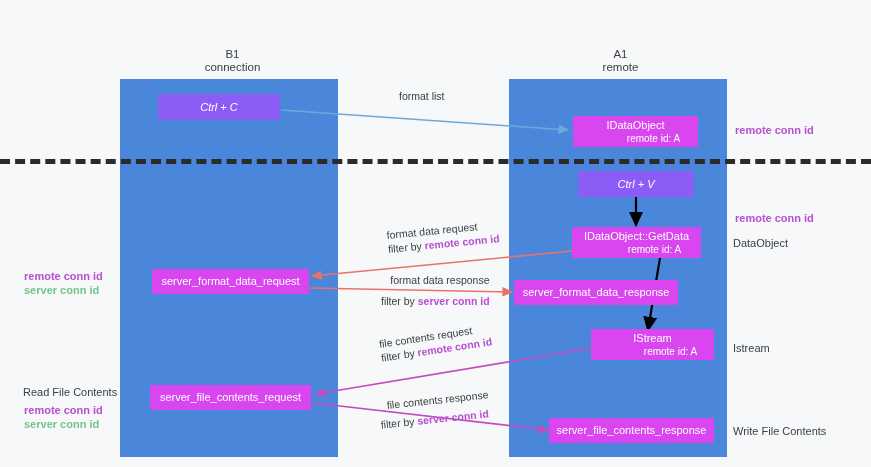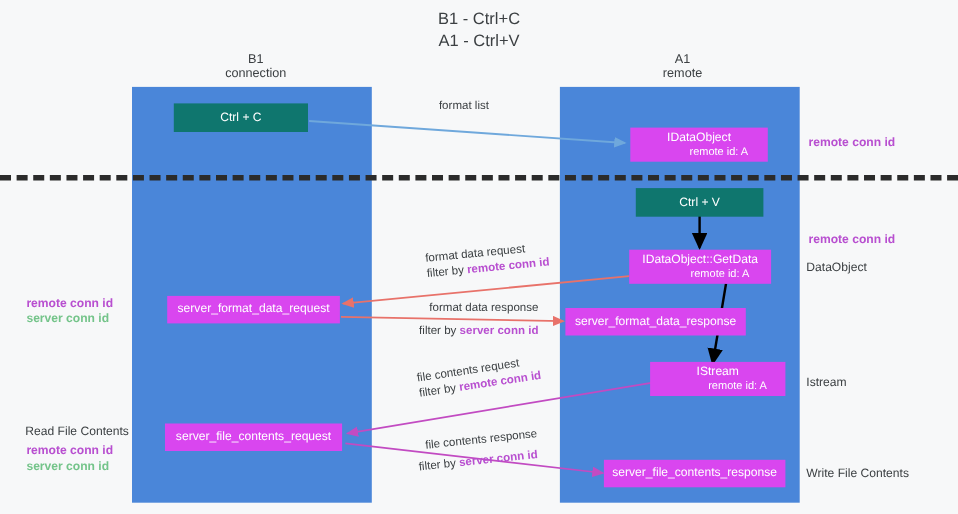--- a/index.html
+++ b/index.html
@@ -51,21 +51,21 @@
     flex-direction:column;
     align-items:center;
     justify-content:center;
     color:#ffffff;
     font-size:11px;
     line-height:13px;
     text-align:center;
     padding:2px 4px;
   }
   .node.orange{background:#d946ef;}
-  .node.green{background:#0f766e;}
+  .node.green{background:#8b5cf6;font-style:italic;}
   .node .l2{font-size:10px;margin-left:36px;}
 
   
   .edge-label{
     position:absolute;
     font-size:10.5px;
     line-height:14px;
     color:#3c4043;
     white-space:nowrap;
   }
@@ -96,22 +96,20 @@
     position:absolute;left:0;top:159px;width:871px;height:0;
     border-top:5px dashed #2b2b2b;
     z-index:5;
   }
 </style>
 </head>
 <body>
 
 <div id="stage">
 
-  <div id="diagram-title">B1 - Ctrl+C
-A1 - Ctrl+V</div>
 
   <div class="col-head" style="left:125px;top:48px;width:215px;">B1
 connection</div>
   <div class="col-head" style="left:513px;top:48px;width:215px;">A1
 remote</div>
 
   <div class="layer" id="lane-layer">
     <div class="lane" style="left:120px;top:79px;width:218px;height:378px;"></div>
     <div class="lane" style="left:509px;top:79px;width:218px;height:378px;"></div>
   </div>

